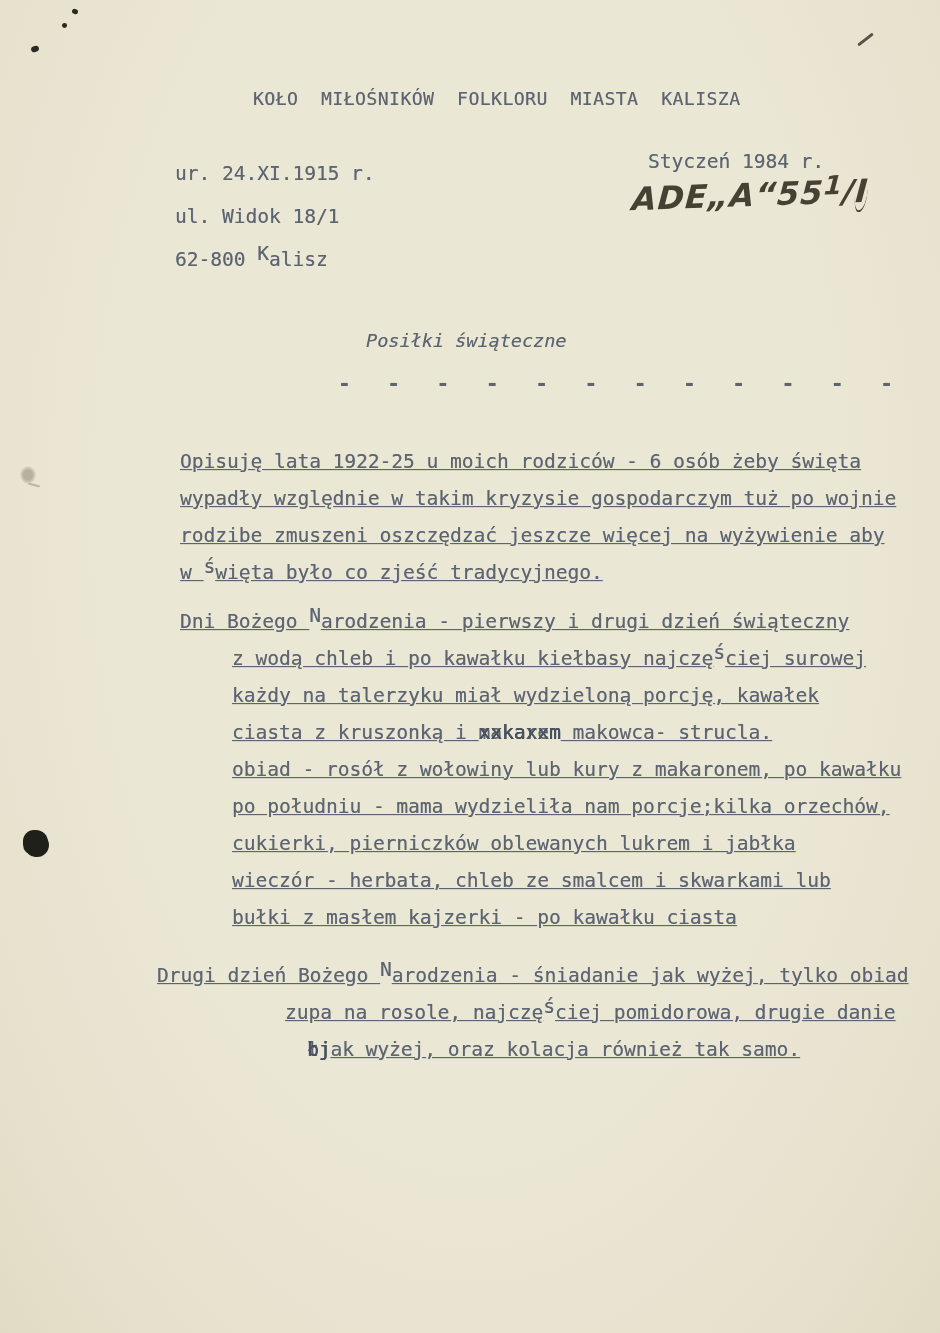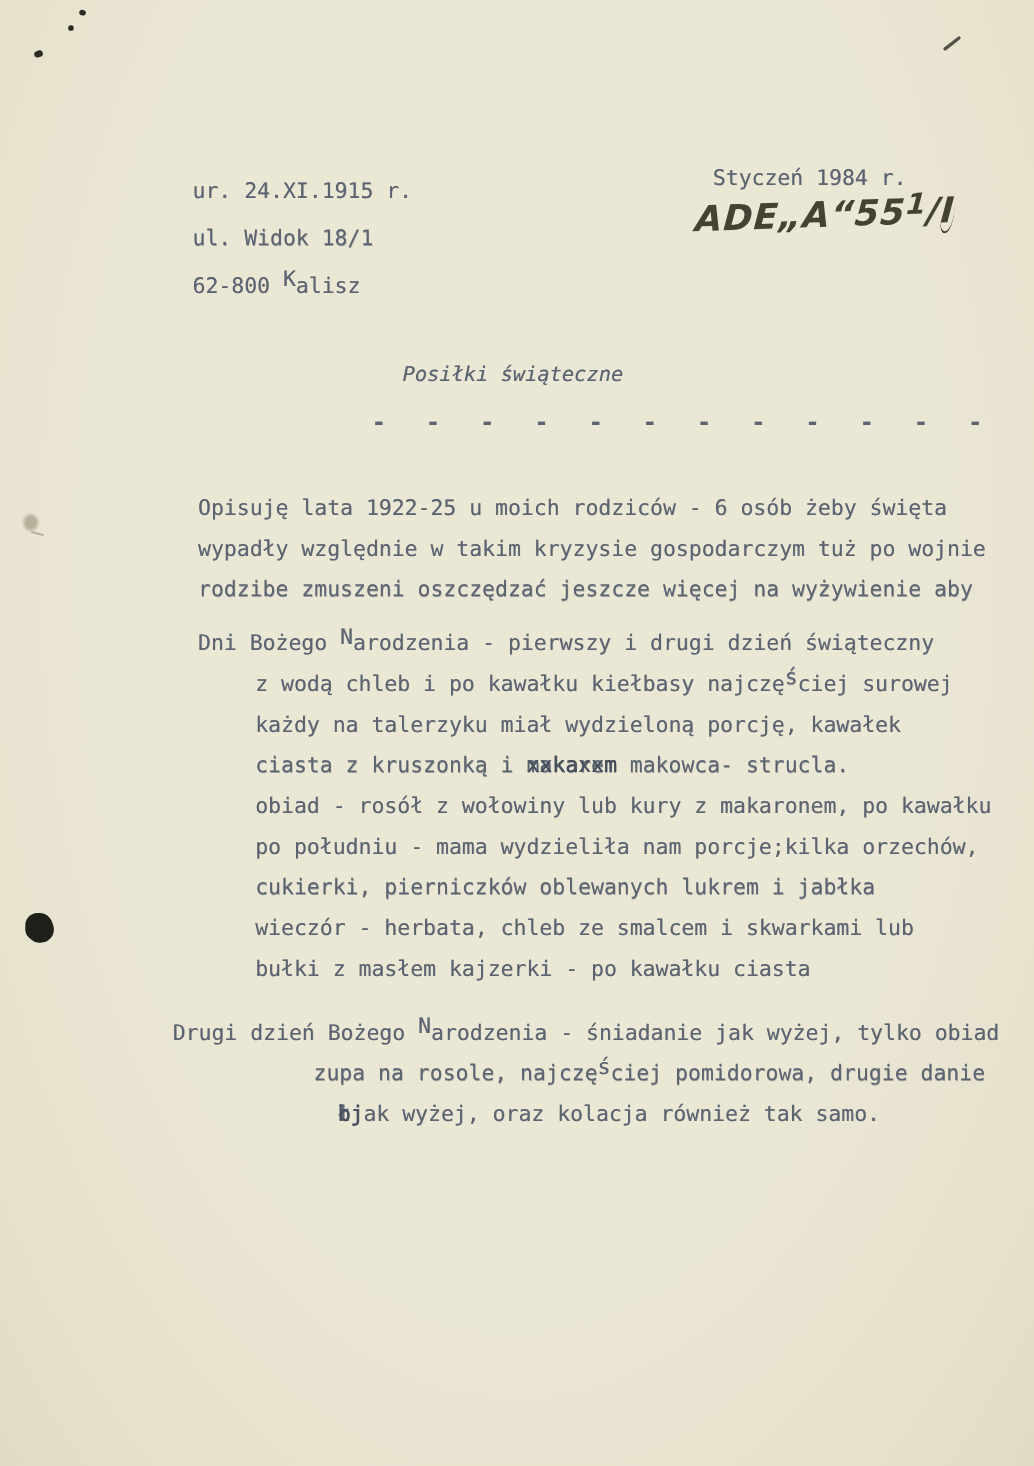--- a/index.html
+++ b/index.html
@@ -31,21 +31,21 @@
     transform:rotate(-2deg) skewX(-6deg);
     letter-spacing:1px;white-space:pre;
   }
   .annotation .sup{top:-9px;font-size:26px;}
   .annotation .uline{border-bottom:2px solid #454233;border-radius:0 0 60% 40%;}
   .doc-title{position:absolute;left:366px;top:330px;font-size:18.5px;font-style:italic;}
   .title-underline{
     position:absolute;left:338px;top:372px;
     font-size:21px;font-weight:bold;letter-spacing:12px;
   }
-  .body-text{position:absolute;left:0;top:443px;width:800px;}
+  .body-text{position:absolute;left:0;top:443px;width:800px;text-decoration:underline;}
   .bline{font-size:19.5px;line-height:37px;white-space:pre;}
   .m-a{margin-left:157px;}
   .m-b{margin-left:180px;}
   .m-c{margin-left:232px;}
   .m-d{margin-left:238px;text-align:right;}
   .m-e{margin-left:285px;}
   .gap1{margin-top:12px;}
   .gap2{margin-top:21px;}
   .sup{position:relative;top:-6px;display:inline-block;}
   .xout{position:relative;display:inline-block;}
@@ -67,33 +67,35 @@
 <div class="page">
 
   <div class="art dot dot1"></div>
   <div class="art dot dot2"></div>
   <div class="art dot dot3"></div>
   <div class="art pen-stroke"></div>
   <div class="art smudge"></div>
   <div class="art smudge-tail"></div>
   <div class="art ink-blob"></div>
 
+  <div class="header-line typed">KOŁO  MIŁOŚNIKÓW  FOLKLORU  MIASTA  KALISZA</div>
 
   <div class="author-block typed" id="author-block"><div class="author-line typed">ur. 24.XI.1915 r.</div><div class="author-line typed">ul. Widok 18/1</div><div class="author-line typed">62-800 <span class="sup">K</span>alisz</div></div>
 
   <div class="date-line typed">Styczeń 1984 r.</div>
   <div class="annotation" id="annotation">ADE„A“55<span class="sup">1</span>/<span class="uline">I</span></div>
 
   <div class="doc-title typed">Posiłki świąteczne</div>
   <div class="title-underline typed">- - - - - - - - - - - -</div>
 
   <div class="body-text" id="body-text">
       <div class="bline typed m-b">Opisuję lata 1922-25 u moich rodziców - 6 osób żeby święta</div>
       <div class="bline typed m-b">wypadły względnie w takim kryzysie gospodarczym tuż po wojnie</div>
       <div class="bline typed m-b">rodzibe zmuszeni oszczędzać jeszcze więcej na wyżywienie aby</div>
+      <div class="bline typed m-b">w <span class="sup">ś</span>więta było co zjeść tradycyjnego.</div>
       <div class="bline typed m-b gap1">Dni Bożego <span class="sup">N</span>arodzenia - pierwszy i drugi dzień świąteczny</div>
       <div class="bline typed m-c">z wodą chleb i po kawałku kiełbasy najczę<span class="sup">ś</span>ciej surowej</div>
       <div class="bline typed m-c">każdy na talerzyku miał wydzieloną porcję, kawałek</div>
       <div class="bline typed m-c">ciasta z kruszonką i <span class="xout"><span class="b">makarem</span><span class="c">xxkaxxm</span></span> makowca- strucla.</div>
       <div class="bline typed m-c">obiad - rosół z wołowiny lub kury z makaronem, po kawałku</div>
       <div class="bline typed m-c">po południu - mama wydzieliła nam porcje;kilka orzechów,</div>
       <div class="bline typed m-c">cukierki, pierniczków oblewanych lukrem i jabłka</div>
       <div class="bline typed m-c">wieczór - herbata, chleb ze smalcem i skwarkami lub</div>
       <div class="bline typed m-c">bułki z masłem kajzerki - po kawałku ciasta</div>
       <div class="bline typed m-a gap2">Drugi dzień Bożego <span class="sup">N</span>arodzenia - śniadanie jak wyżej, tylko obiad</div>

